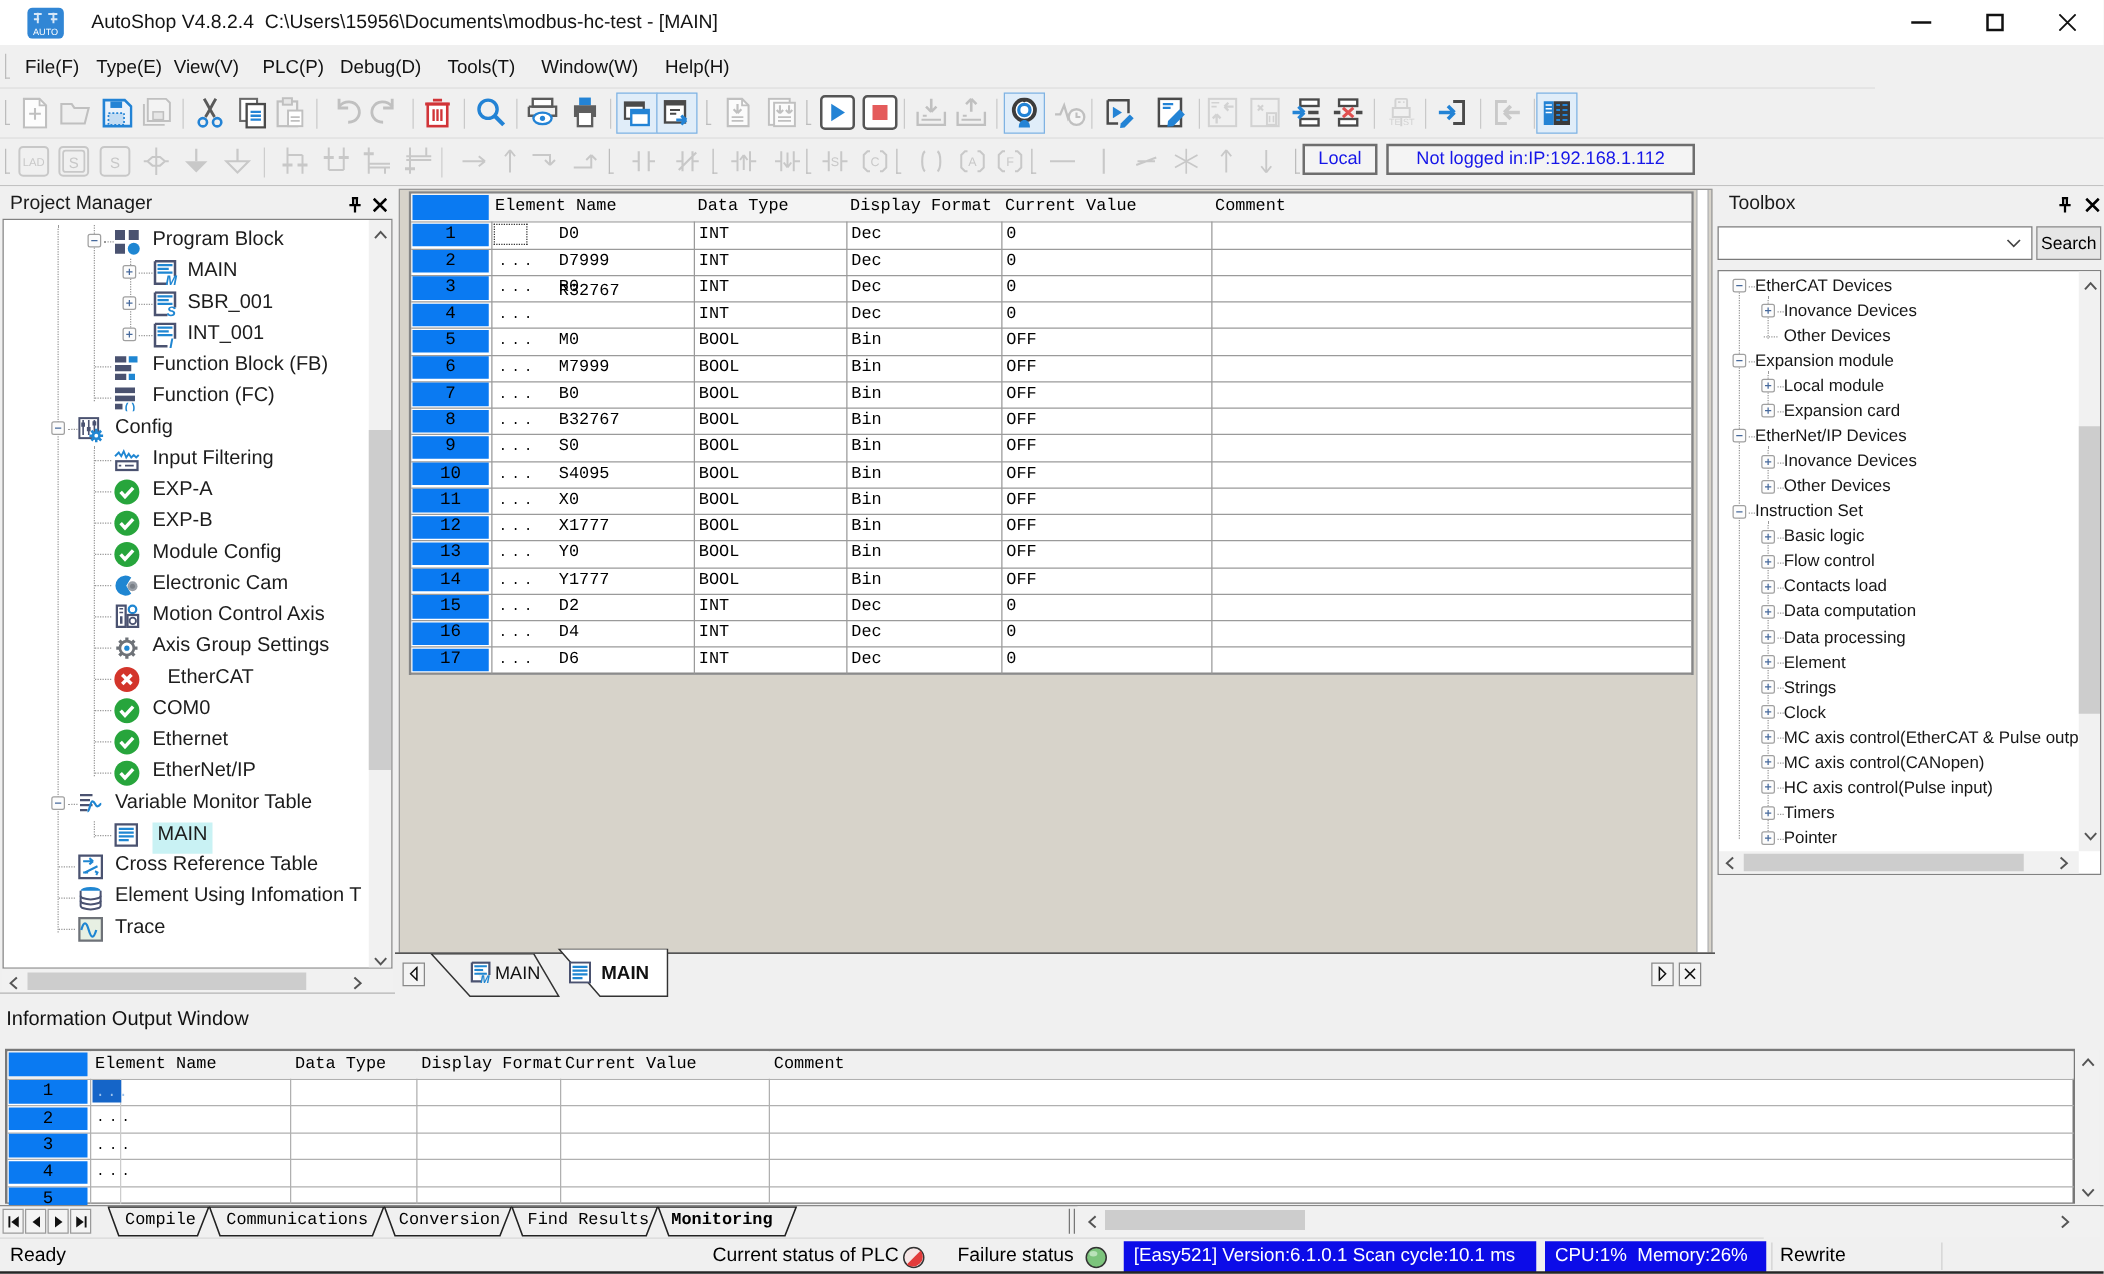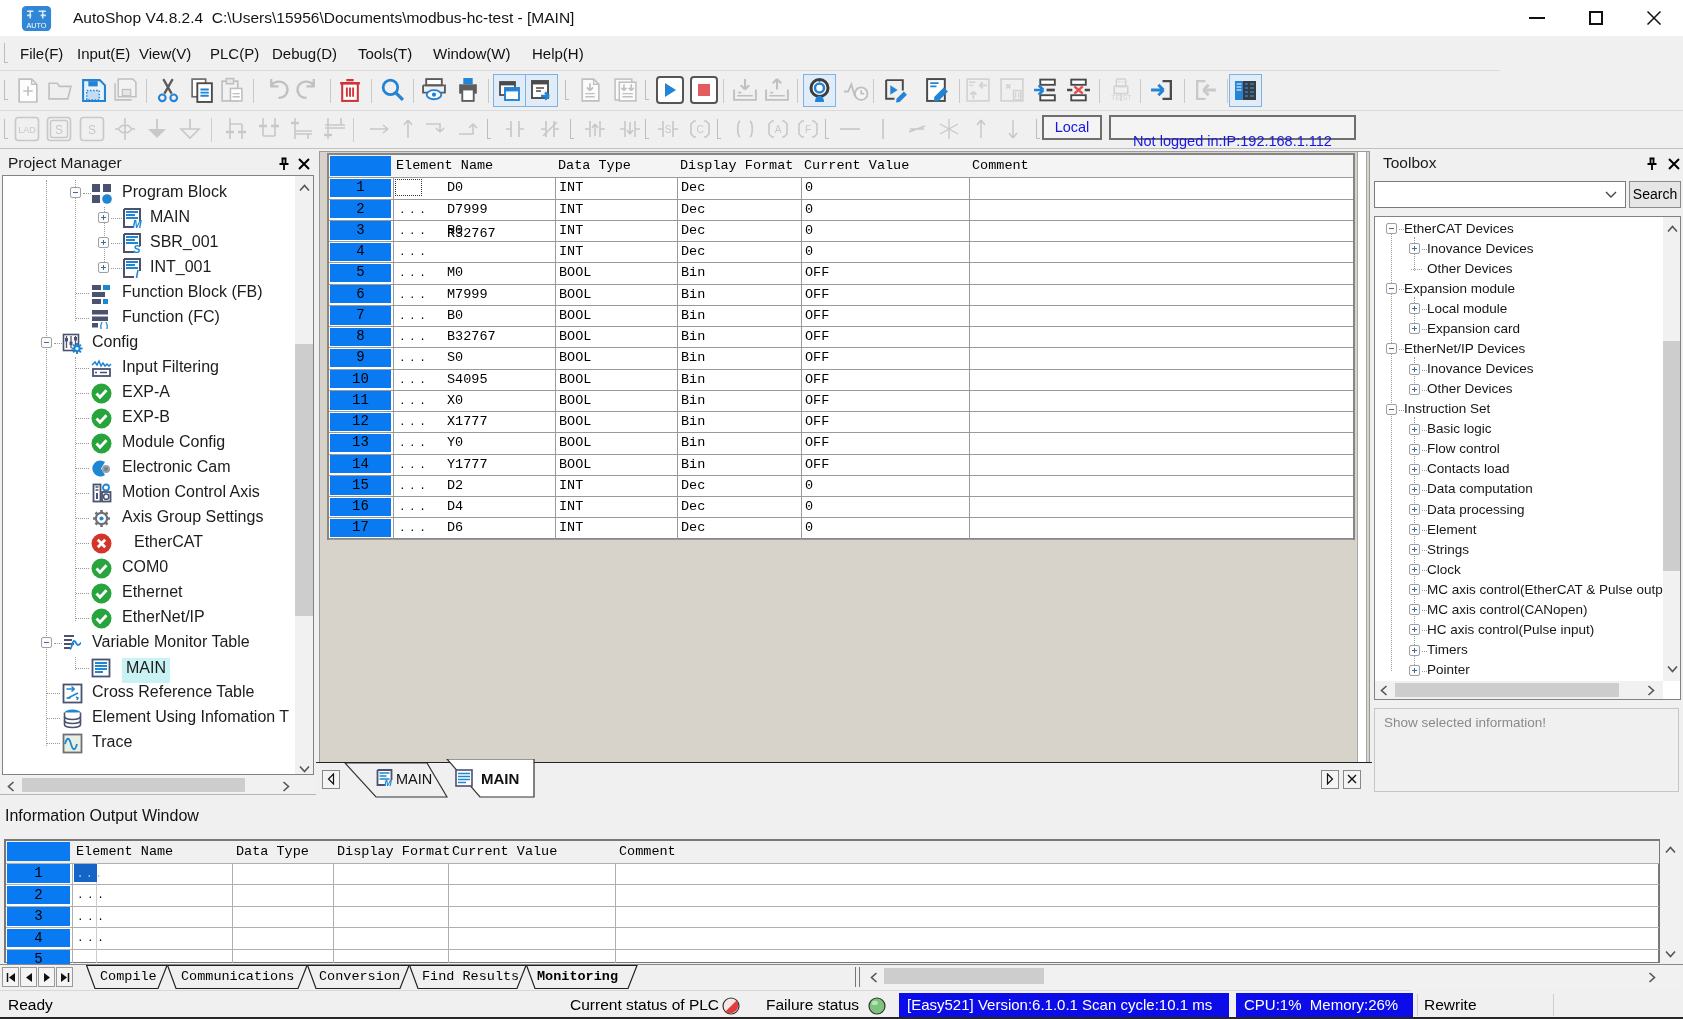--- a/index.html
+++ b/index.html
@@ -30,21 +30,21 @@
 <div class="abs" style="left:73px;top:9px;font-size:15.5px;color:#141414">AutoShop V4.8.2.4&nbsp; C:\Users\15956\Documents\modbus-hc-test - [MAIN]</div>
 <div class="abs" style="left:1529px;top:17px;width:16px;height:2px;background:#111"></div>
 <div class="abs" style="left:1589px;top:11px;width:14px;height:14px;border:2px solid #111"></div>
 <svg class="abs" style="left:1647px;top:11px" width="14" height="14" viewBox="0 0 14 14">
       <path d="M0.5 0.5 13.5 13.5M13.5 0.5 0.5 13.5" stroke="#111" stroke-width="1.5"></path>
     </svg>
 </div>
 <div class="abs" style="left:0;top:36px;width:1500px;height:35px;background:#f0f0f0;border-bottom:1px solid #dadada">
 <div class="grip" style="left:4px;top:7px"></div>
 <span class="mi" style="left:20px">File(F)</span>
-<span class="mi" style="left:77px">Input(E)</span>
+<span class="mi" style="left:77px">Type(E)</span>
 <span class="mi" style="left:139px">View(V)</span>
 <span class="mi" style="left:210px">PLC(P)</span>
 <span class="mi" style="left:272px">Debug(D)</span>
 <span class="mi" style="left:358px">Tools(T)</span>
 <span class="mi" style="left:433px">Window(W)</span>
 <span class="mi" style="left:532px">Help(H)</span>
 </div>
 <div class="abs" style="left:0;top:71px;width:1683px;height:40px;background:#f0f0f0;border-bottom:1px solid #dadada">
 <div class="grip" style="left:4px;top:9px"></div>
 <svg class="abs" style="left:15px;top:6px" width="26" height="26" viewBox="0 0 25 25">
@@ -340,21 +340,21 @@
     </svg>
 <div class="sep1" style="left:211px;top:7px;height:24px;background:#cdcdcd"></div>
 <div class="sep1" style="left:353px;top:7px;height:24px;background:#cdcdcd"></div>
 <div class="grip" style="left:570px;top:8px"></div>
 <div class="grip" style="left:645px;top:8px"></div>
 <div class="grip" style="left:717px;top:8px"></div>
 <div class="grip" style="left:825px;top:8px"></div>
 <div class="grip" style="left:487px;top:8px"></div>
 <div class="grip" style="left:1036px;top:8px"></div>
 <div class="abs" style="left:1042px;top:4px;width:60px;height:25px;border:2px solid #6e6e6e;background:#f4f4f4;color:#1616e8;font-size:14.5px;text-align:center;padding-top:2px">Local</div>
-<div class="abs" style="left:1109px;top:4px;width:247px;height:25px;border:2px solid #6e6e6e;background:#f4f4f4;color:#1616e8;font-size:14.5px;text-align:center;padding-top:16px">Not logged in:IP:192.168.1.112</div>
+<div class="abs" style="left:1109px;top:4px;width:247px;height:25px;border:2px solid #6e6e6e;background:#f4f4f4;color:#1616e8;font-size:14.5px;text-align:center;padding-top:2px">Not logged in:IP:192.168.1.112</div>
 </div>
 <div class="abs" style="left:0;top:149px;width:316px;height:651px;background:#f0f0f0">
 <div class="abs" style="left:8px;top:5px;font-size:15.5px;color:#1a1a1a">Project Manager</div>
 <svg class="abs" style="left:278px;top:8px" width="12" height="14" viewBox="0 0 12 14">
       <path d="M3.5 1.5h5M4.5 2v5M7.5 2v5M1.5 7h9M6 7.5v5.5" stroke="#000" stroke-width="1.8" fill="none"></path>
     </svg>
 <svg class="abs" style="left:298px;top:9px" width="12" height="12" viewBox="0 0 12 12">
       <path d="M1 1 11 11M11 1 1 11" stroke="#000" stroke-width="2"></path>
     </svg>
 <div class="abs" style="left:2px;top:26px;width:312px;height:600px;background:#fff;border:1px solid #828282;overflow:hidden" id="ltree">
@@ -899,21 +899,20 @@
 <div class="sbtrack" style="left:0;top:464px;width:288px;height:18px">
 <svg class="abs" style="left:5px;top:4px" width="8" height="11" viewBox="0 0 8 11">
           <path d="M6.5 1 1.5 5.5 6.5 10" fill="none" stroke="#555" stroke-width="1.6"></path>
         </svg>
 <div class="sbthumb" style="left:20px;top:2px;width:224px;height:14px"></div>
 <svg class="abs" style="left:272px;top:4px" width="8" height="11" viewBox="0 0 8 11">
           <path d="M1.5 1 6.5 5.5 1.5 10" fill="none" stroke="#555" stroke-width="1.6"></path>
         </svg>
 </div>
 </div>
-<div class="abs" style="left:2px;top:559px;width:305px;height:84px;background:#f0f0f0;border:1px solid #c6c6c6;font-size:13.5px;color:#8a8a8a;padding:6px 0 0 9px">Show selected information!</div>
 </div>
 <div class="abs" style="left:0;top:800px;width:1683px;height:190px;background:#f0f0f0">
 <div class="abs" style="left:5px;top:7px;font-size:16px;color:#111">Information Output Window</div>
 <div class="abs mono" style="left:4px;top:39px;width:1656px;height:124px;background:#fff;border:2px solid #787878;border-bottom-width:1px;font-size:13.5px">
 <div class="abs" style="left:66.0px;top:0;width:1px;height:122px;background:#b0b0b0"></div>
 <div class="abs" style="left:226.0px;top:0;width:1px;height:122px;background:#b0b0b0"></div>
 <div class="abs" style="left:327.0px;top:0;width:1px;height:122px;background:#b0b0b0"></div>
 <div class="abs" style="left:442.0px;top:0;width:1px;height:122px;background:#b0b0b0"></div>
 <div class="abs" style="left:609.0px;top:0;width:1px;height:122px;background:#b0b0b0"></div>
 <div class="abs" style="left:0;top:21.5px;width:1653px;height:1px;background:#b0b0b0"></div>

